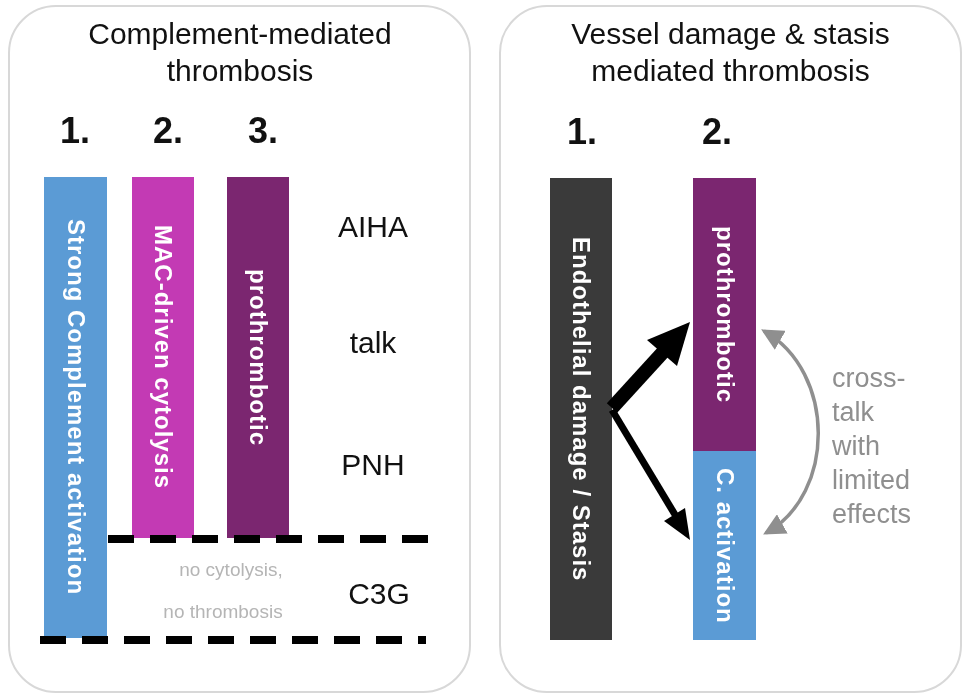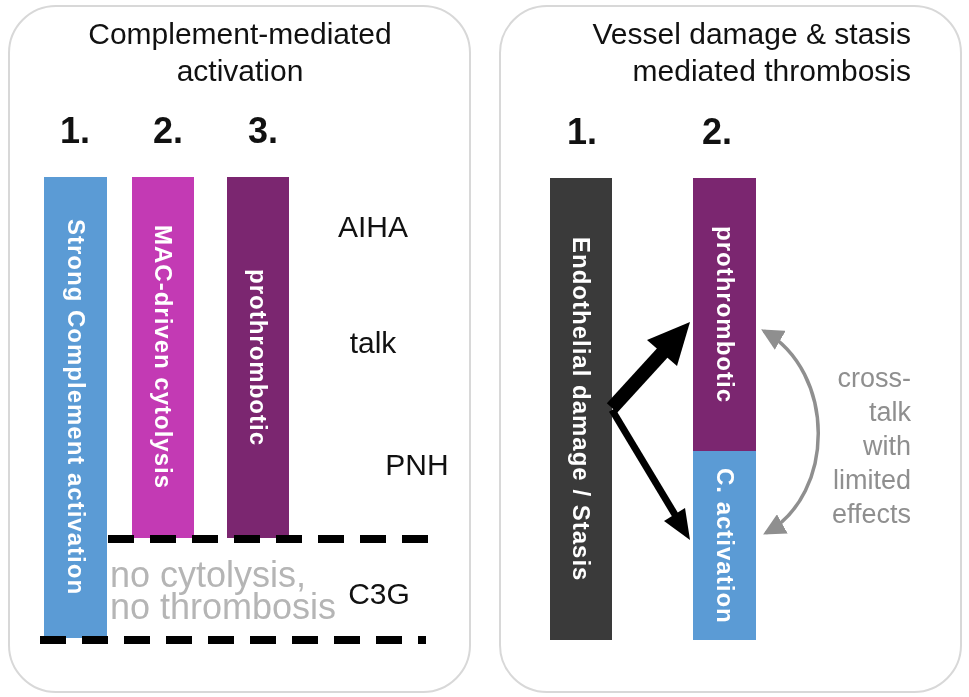--- a/index.html
+++ b/index.html
@@ -30,21 +30,21 @@
 
   .panel-title {
     position: absolute;
     top: 15px;
     font-size: 30px;
     line-height: 37px;
     color: #111111;
     text-align: center;
   }
   .panel-title.left  { left: 80px;  width: 320px; }
-  .panel-title.right { left: 550px; width: 361px; text-align: right; }
+  .panel-title.right { left: 550px; width: 361px; }
 
   .step-num {
     position: absolute;
     transform: translate(-50%, -50%);
     font-size: 36px;
     font-weight: bold;
     color: #111111;
     white-space: nowrap;
   }
 
@@ -69,56 +69,56 @@
     transform: translate(-50%, -50%);
     font-size: 30px;
     color: #111111;
     white-space: nowrap;
     text-align: center;
   }
 
   .note-gray {
     position: absolute;
     transform: translate(-50%, -50%);
-    font-size: 36px;
-    line-height: 32px;
+    font-size: 19px;
+    line-height: 42px;
     color: #b5b5b5;
-    text-align: left;
+    text-align: right;
     white-space: pre-line;
   }
 
   .crosstalk-note {
     position: absolute;
     left: 832px;
     top: 361px;
     font-size: 27px;
     line-height: 34px;
     color: #8f8f8f;
-    text-align: right;
+    text-align: left;
     white-space: pre-line;
   }
 
   svg.overlay {
     position: absolute;
     left: 0;
     top: 0;
     width: 969px;
     height: 697px;
     pointer-events: none;
   }
 </style>
 </head>
 <body>
 
 <div class="canvas">
 
   <div class="panel left"></div>
   <div class="panel right"></div>
 
-  <div class="panel-title left">Complement-mediated activation</div>
+  <div class="panel-title left">Complement-mediated thrombosis</div>
   <div class="panel-title right">Vessel damage &amp; stasis mediated thrombosis</div>
 
   <span class="step-num" style="left:75px;  top:131px;">1.</span>
   <span class="step-num" style="left:168px; top:131px;">2.</span>
   <span class="step-num" style="left:263px; top:131px;">3.</span>
 
   <span class="step-num" style="left:582px; top:132px;">1.</span>
   <span class="step-num" style="left:717px; top:132px;">2.</span>
 
   <div class="vbar" style="left: 44px; top: 177px; width: 63px; height: 461px; background: rgb(91, 155, 213);">
@@ -126,21 +126,21 @@
   </div>
   <div class="vbar" style="left: 132px; top: 177px; width: 62px; height: 361px; background: rgb(195, 58, 180);">
     <span class="vbar-label">MAC-driven cytolysis</span>
   </div>
   <div class="vbar" style="left: 227px; top: 177px; width: 62px; height: 361px; background: rgb(123, 38, 112);">
     <span class="vbar-label">prothrombotic</span>
   </div>
 
   <span class="disease-label" style="left:373px; top:227px;">AIHA</span>
   <span class="disease-label" style="left:373px; top:343px;">talk</span>
-  <span class="disease-label" style="left:373px; top:465px;margin-left:44px;">PNH</span>
+  <span class="disease-label" style="left:373px; top:465px;">PNH</span>
   <span class="disease-label" style="left:371px; top:594px;margin-left:8px;">C3G</span>
 
   <div class="note-gray" style="left:223px; top:591px;">no cytolysis,
 no thrombosis</div>
 
   <div class="vbar" style="left: 550px; top: 178px; width: 62px; height: 462px; background: rgb(58, 58, 58);">
     <span class="vbar-label">Endothelial damage / Stasis</span>
   </div>
   <div class="vbar" style="left: 693px; top: 178px; width: 63px; height: 273px; background: rgb(123, 38, 112);">
     <span class="vbar-label">prothrombotic</span>

